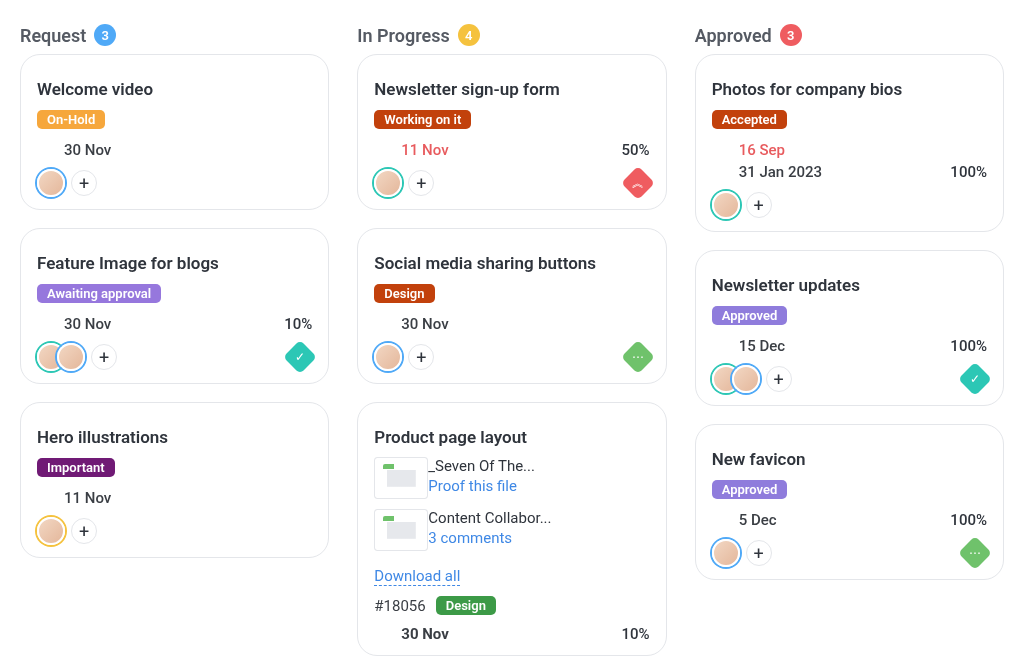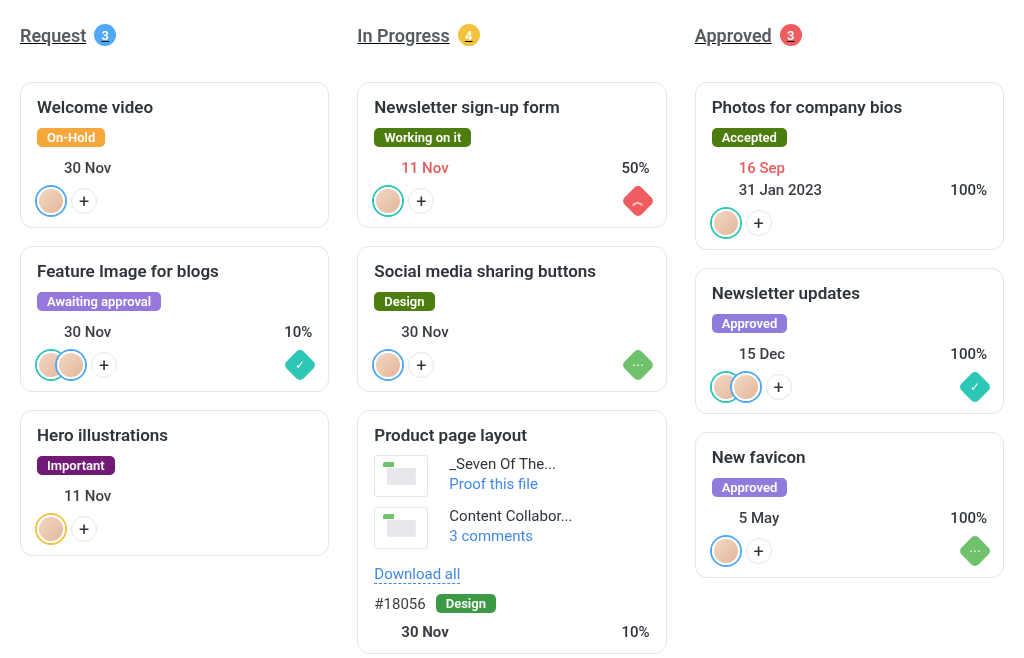--- a/index.html
+++ b/index.html
@@ -15,22 +15,21 @@
     gap: 28px;
   }
   .column {
     flex: 1;
     min-width: 0;
   }
   .column-header {
     display: flex;
     align-items: center;
     gap: 8px;
-    margin-bottom: 36px;
-    text-decoration: underline;
+    margin-bottom: 8px;
   }
   .column-title {
     font-size: 18px;
     font-weight: 600;
     color: #555a63;
   }
   .count-badge {
     min-width: 22px;
     height: 22px;
     padding: 0 6px;
@@ -41,22 +40,22 @@
     font-size: 13px;
     font-weight: 600;
     color: #fff;
   }
   .count-blue   { background: #4fa9f7; }
   .count-yellow { background: #f5c23e; }
   .count-red    { background: #ef5c60; }
 
   .card {
     border: 1px solid #e4e6ea;
-    border-radius: 12px;
-    padding: 14px 16px 12px;
+    border-radius: 20px;
+    padding: 24px 16px 12px;
     margin-bottom: 18px;
     background: #fff;
   }
   .card-title {
     font-size: 17px;
     font-weight: 600;
     color: #2f343c;
     margin-bottom: 10px;
   }
   .tag {
@@ -65,21 +64,21 @@
     padding: 2px 10px;
     border-radius: 5px;
     font-size: 13px;
     font-weight: 600;
     color: #fff;
     margin-bottom: 8px;
   }
   .tag-orange { background: #f6a73c; }
   .tag-purple { background: #9677dd; }
   .tag-red    { background: #701a75; }
-  .tag-green  { background: #4d7c0f; }
+  .tag-green  { background: #c2410c; }
   .tag-darkgreen { background: #3c9a47; }
   .tag-violet { background: #8f7cdc; }
 
   .card-row {
     display: flex;
     justify-content: space-between;
     align-items: center;
     margin-top: 4px;
   }
   .date {
@@ -148,21 +147,21 @@
     font-size: 12px;
     line-height: 1;
   }
   .pri-red   { background: #ef5c60; }
   .pri-teal  { background: #2cc7b5; }
   .pri-green { background: #6fc26b; }
 
   
   .attachment {
     display: flex;
-    gap: 21px;
+    gap: 0;
     margin: 10px 0;
   }
   .thumb {
     width: 54px;
     height: 42px;
     border: 1px solid #e4e6ea;
     border-radius: 3px;
     background:
       linear-gradient(#fff,#fff) padding-box,
       linear-gradient(#e4e6ea,#e4e6ea) border-box;
@@ -317,21 +316,21 @@
           <div class="avatars">
             <span class="avatar ring-teal"></span>
             <span class="avatar ring-blue"></span>
             <span class="add-btn">+</span>
           </div>
           <span class="priority-icon pri-teal">
             <span>✓</span>
           </span>
         </div></div>
       <div class="card"><div class="card-title">New favicon</div><span class="tag tag-violet">Approved</span><br><div class="card-row">
-          <span class="date">5 May</span>
+          <span class="date">5 Dec</span>
           <span class="pct">100%</span>
         </div><div class="card-footer">
           <div class="avatars">
             <span class="avatar ring-blue"></span>
             <span class="add-btn">+</span>
           </div>
           <span class="priority-icon pri-green">
             <span>⋯</span>
           </span>
         </div></div>

